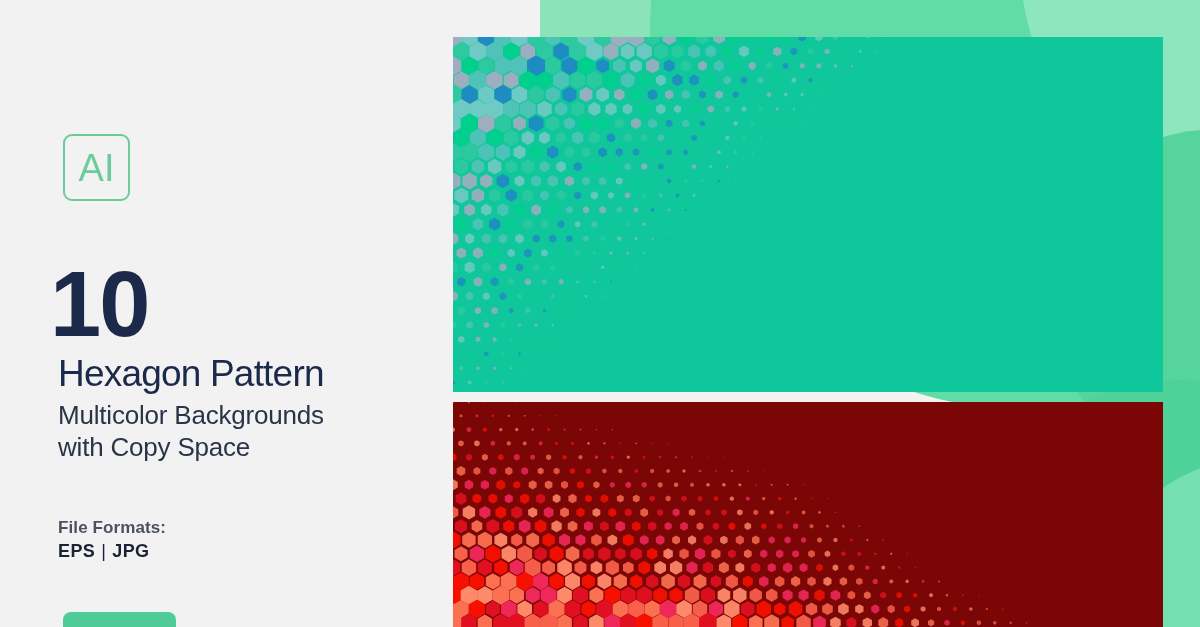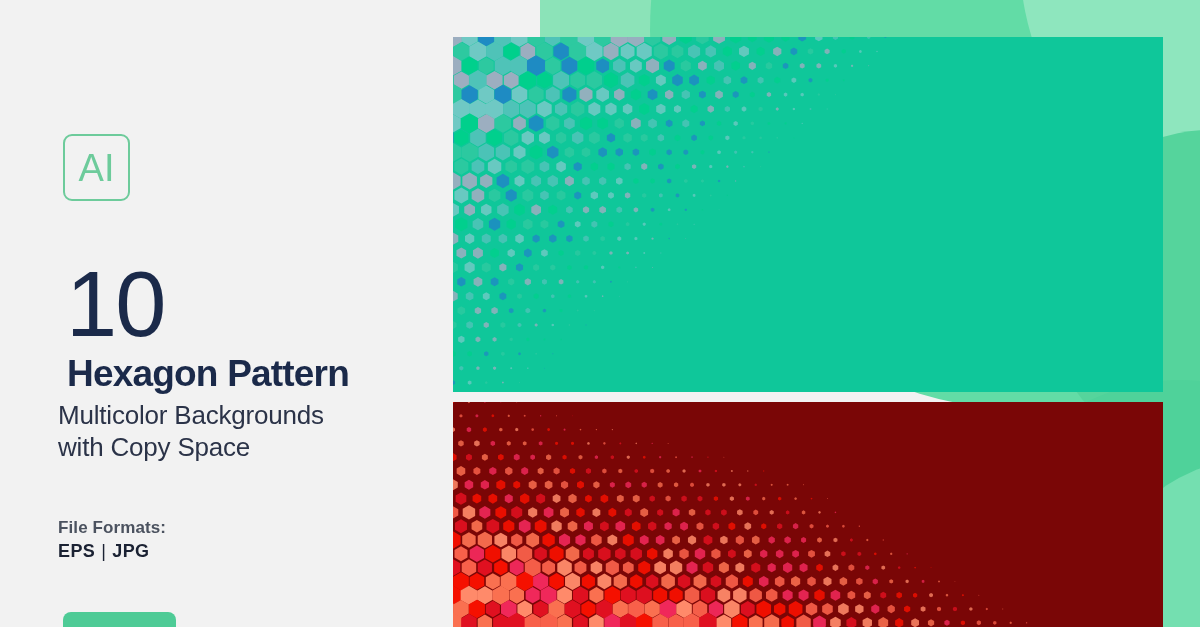--- a/index.html
+++ b/index.html
@@ -30,28 +30,28 @@
     position:absolute; left:63px; top:134px; width:67px; height:67px;
     border:2.5px solid #6DCB9B; border-radius:9px;
     display:flex; align-items:center; justify-content:center;
   }
   .ai-badge span{
     font-size:38px; font-weight:400; color:#6DCB9B;
     letter-spacing:0px; line-height:1; font-family:"Liberation Sans",sans-serif;
   }
 
   .big-num{
-    position:absolute; left:66px; top:258px;
-    font-size:92px; font-weight:normal; color:#1B2A4A;
+    position:absolute; left:50px; top:258px;
+    font-size:92px; font-weight:bold; color:#1B2A4A;
     letter-spacing:-2px; line-height:1;
   }
   .headline{
     position:absolute; left:58px; top:354px;
-    font-size:37px; font-weight:bold; color:#1B2A4A;
-    letter-spacing:-0.8px; line-height:1.08; white-space:nowrap;margin-left:9px;
+    font-size:37px; font-weight:normal; color:#1B2A4A;
+    letter-spacing:-0.8px; line-height:1.08; white-space:nowrap;
   }
   .subline{
     position:absolute; left:58px; top:400px;
     font-size:26px; font-weight:500; color:#2B3348;
     line-height:1.22; letter-spacing:-0.2px;
   }
 
   .ff-label{
     position:absolute; left:58px; top:518px;
     font-size:17px; font-weight:700; color:#4B525F; letter-spacing:0.1px;

